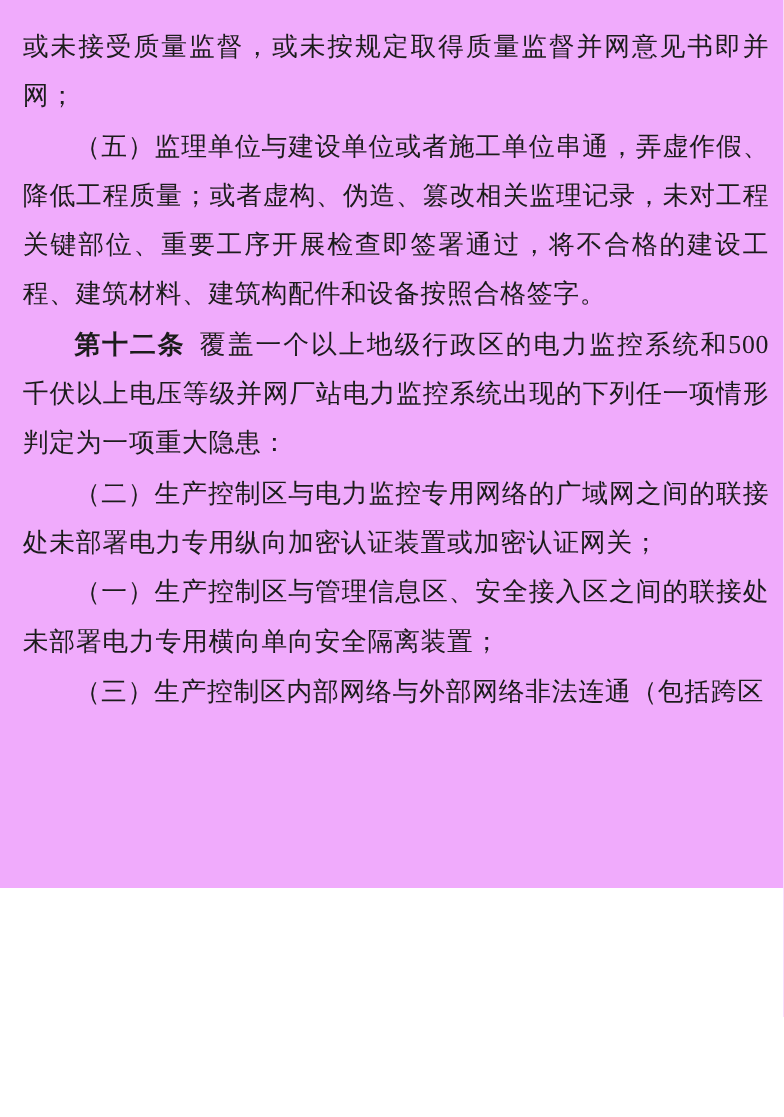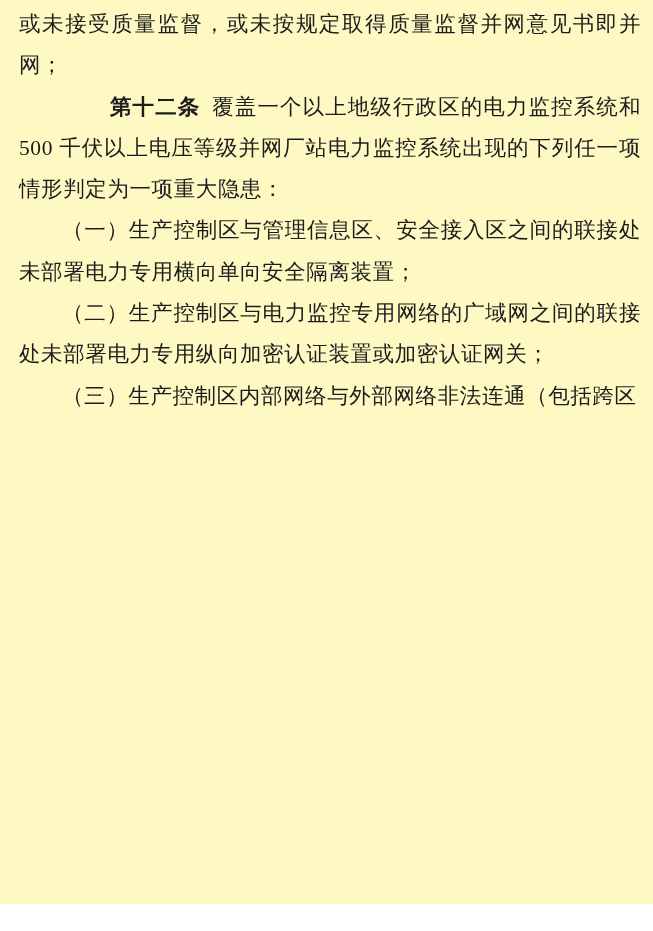--- a/index.html
+++ b/index.html
@@ -3,50 +3,50 @@
 <meta charset="utf-8">
 <style>
   html, body {
     margin: 0;
     padding: 0;
     background: #ffffff;
   }
   .page {
     position: relative;
     width: 653px;
-    height: 904px;
+    height: 740px;
     box-sizing: border-box;
-    background: #fef9c3;
-    padding: 4px 12px 0 19px;
+    background: #f0abfc;
+    padding: 19px 12px 0 19px;
     overflow: hidden;
     font-family: "Liberation Serif", "DejaVu Serif", serif;
     font-size: 21.5px;
     line-height: 41.3px;
     color: #1c1c1c;
     letter-spacing: 0.6px;
   }
   .para {
     margin: 0;
     text-align: justify;
     text-justify: inter-ideograph;
     word-break: break-all;
   }
   .para.indent {
     text-indent: 2em;
   }
   .article-no {
     font-weight: 700;
     margin-right: 0.55em;
-    margin-left: 48px;
   }
 </style>
 </head>
 <body>
 
 <div class="page">
   <div id="doc-body">
       <p class="para"><span>或未接受质量监督，或未按规定取得质量监督并网意见书即并网；</span></p>
+      <p class="para indent"><span>（五）监理单位与建设单位或者施工单位串通，弄虚作假、降低工程质量；或者虚构、伪造、篡改相关监理记录，未对工程关键部位、重要工序开展检查即签署通过，将不合格的建设工程、建筑材料、建筑构配件和设备按照合格签字。</span></p>
       <p class="para indent"><span class="article-no">第十二条</span><span>覆盖一个以上地级行政区的电力监控系统和500 千伏以上电压等级并网厂站电力监控系统出现的下列任一项情形判定为一项重大隐患：</span></p>
+      <p class="para indent"><span>（二）生产控制区与电力监控专用网络的广域网之间的联接处未部署电力专用纵向加密认证装置或加密认证网关；</span></p>
       <p class="para indent"><span>（一）生产控制区与管理信息区、安全接入区之间的联接处未部署电力专用横向单向安全隔离装置；</span></p>
-      <p class="para indent"><span>（二）生产控制区与电力监控专用网络的广域网之间的联接处未部署电力专用纵向加密认证装置或加密认证网关；</span></p>
       <p class="para indent"><span>（三）生产控制区内部网络与外部网络非法连通（包括跨区</span></p>
     </div>
 </div>
 
 </body></html>

